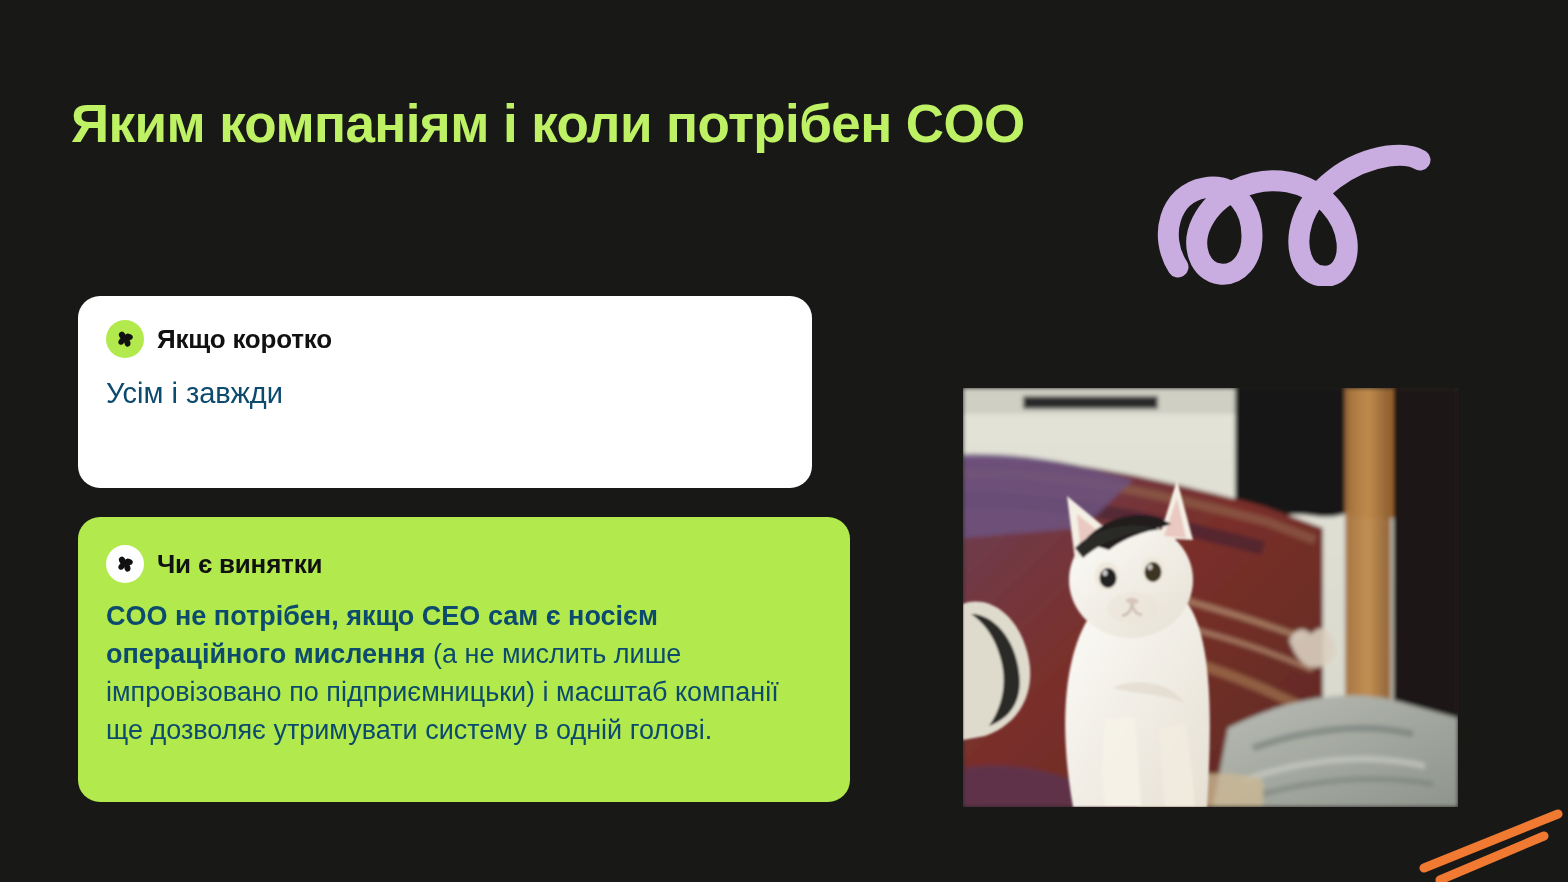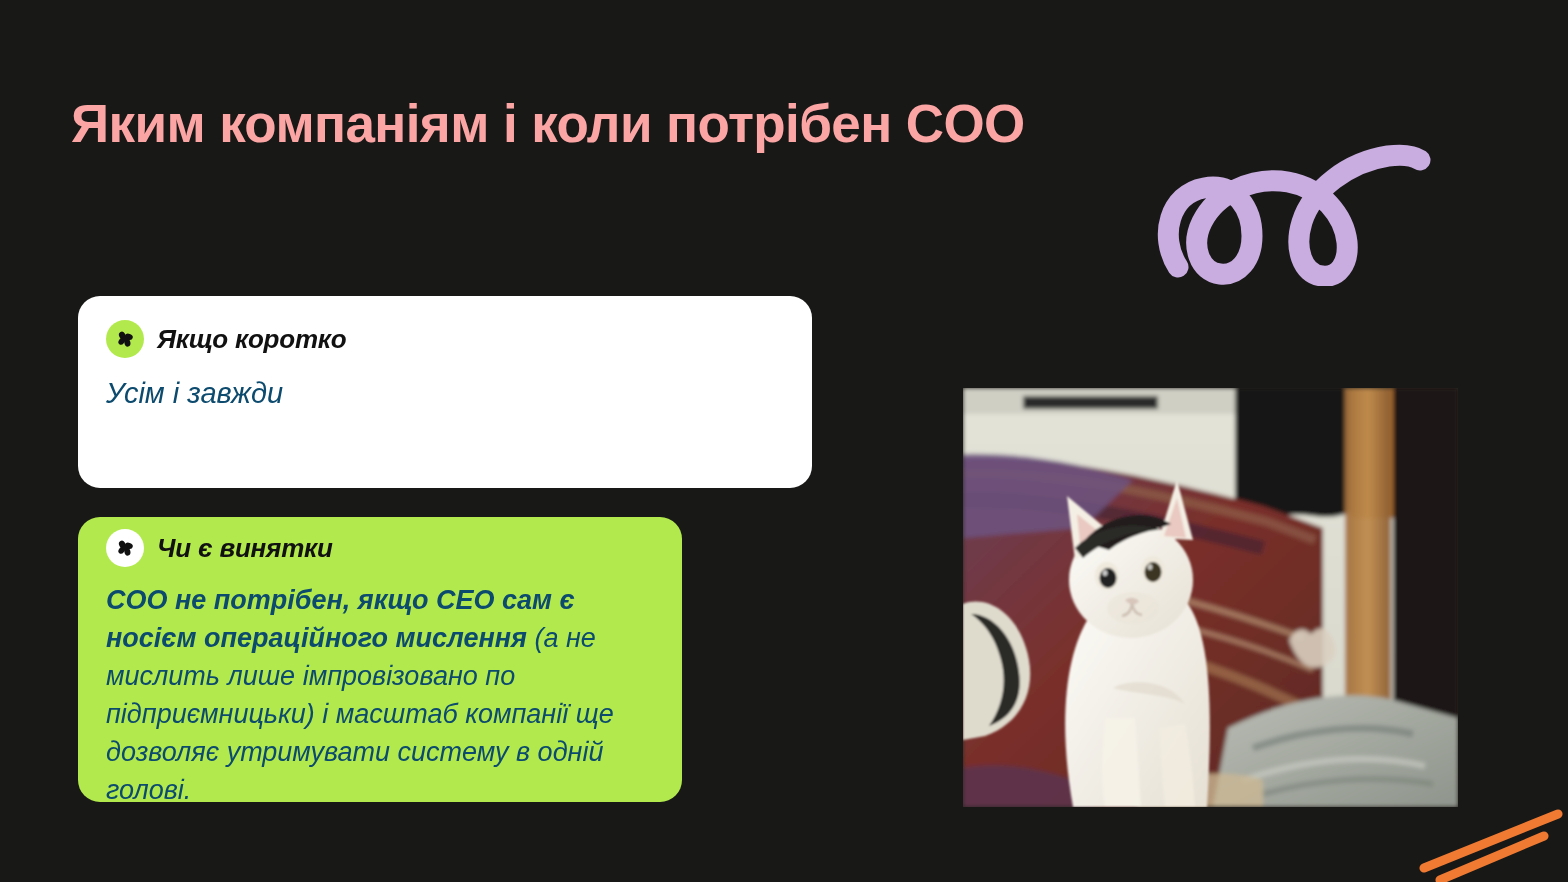--- a/index.html
+++ b/index.html
@@ -23,21 +23,21 @@
   
   #slide-title {
     position: absolute;
     left: 71px;
     top: 93px;
     width: 1250px;
     font-size: 53px;
     line-height: 62px;
     font-weight: bold;
     letter-spacing: -0.6px;
-    color: #fca5a5;
+    color: #bef264;
     white-space: nowrap;
   }
 
   
   #squiggle {
     position: absolute;
     left: 1148px;
     top: 126px;
     width: 300px;
     height: 160px;
@@ -50,37 +50,36 @@
     width: 160px;
     height: 76px;
     pointer-events: none;
   }
 
   
   .card {
     position: absolute;
     box-sizing: border-box;
     border-radius: 22px;
-    font-style: italic;
   }
   #card-summary {
     left: 78px;
     top: 296px;
     width: 734px;
     height: 192px;
     background: #ffffff;
     padding: 24px 28px 20px 28px;
   }
   #card-exceptions {
     left: 78px;
     top: 517px;
-    width: 604px;
+    width: 772px;
     height: 285px;
     background: #b2ea4d;
-    padding: 12px 28px 22px 28px;
+    padding: 28px 28px 22px 28px;
   }
 
   .card-head {
     display: flex;
     align-items: center;
     gap: 13px;
     margin-bottom: 16px;
   }
   .badge {
     width: 38px;

